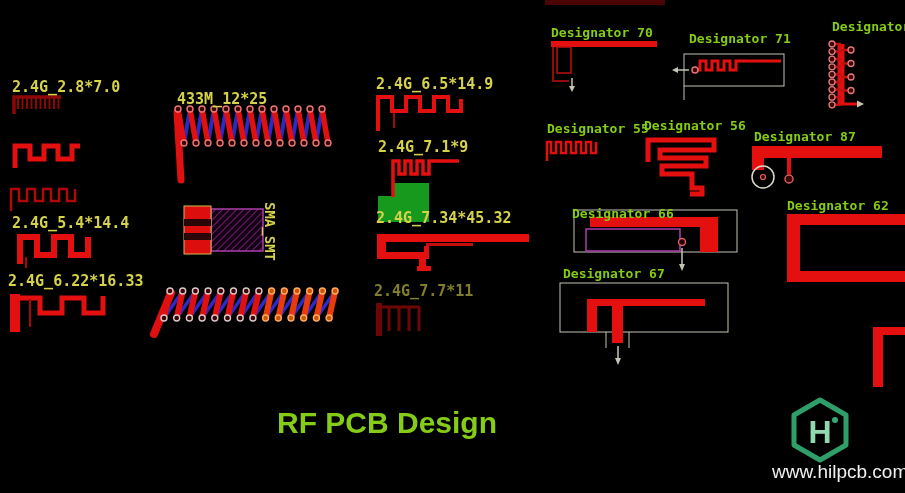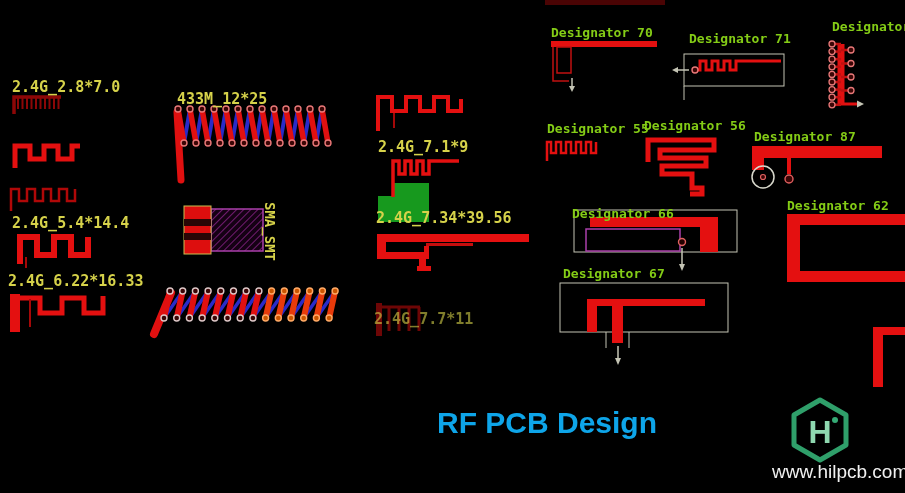--- a/index.html
+++ b/index.html
@@ -1,25 +1,25 @@
 <!DOCTYPE html>
 <html><head>
 <meta charset="utf-8">
 <style>
   html,body{margin:0;padding:0;background:#000;}
   .stage{position:relative;width:905px;height:493px;background:#000;overflow:hidden;
          font-family:"DejaVu Sans Mono",monospace;}
   .lbl{position:absolute;font-family:"DejaVu Sans Mono",monospace;font-weight:bold;
        color:#d6d24a;font-size:15px;white-space:nowrap;letter-spacing:0;}
   .des{font-size:13px;color:#84cc16;}
-  .dim{opacity:.6;filter:blur(.5px);margin-top:28px;}
+  .dim{opacity:.6;filter:blur(.5px);}
   .vert{writing-mode:vertical-rl;}
   .traces{position:absolute;left:0;top:0;}
-  .title{position:absolute;left:277px;top:406px;width:380px;text-align:right;
-         font-family:"Liberation Sans",sans-serif;font-weight:bold;font-size:30px;color:#0ea5e9;}
+  .title{position:absolute;left:277px;top:406px;width:380px;text-align:left;
+         font-family:"Liberation Sans",sans-serif;font-weight:bold;font-size:30px;color:#84cc16;}
   .site{position:absolute;left:772px;top:461px;font-family:"Liberation Sans",sans-serif;
         font-size:19px;color:#f0f0f0;}
   .logo{position:absolute;left:786px;top:396px;}
 </style>
 </head>
 <body>
 
 <div class="stage">
 
   <svg class="traces" width="905" height="493" viewBox="0 0 905 493">
@@ -292,22 +292,23 @@
     </g>
   </svg>
 
   <span class="lbl" style="left:12px;top:78px">2.4G_2.8*7.0</span>
   <span class="lbl" style="left:12px;top:214px">2.4G_5.4*14.4</span>
   <span class="lbl" style="left:8px;top:272px">2.4G_6.22*16.33</span>
 
   <span class="lbl" style="left:177px;top:90px">433M_12*25</span>
   <span class="lbl vert" style="left:262px;top:202px;font-size:14px">SMA_SMT</span>
 
+  <span class="lbl" style="left:376px;top:75px">2.4G_6.5*14.9</span>
   <span class="lbl" style="left:378px;top:138px">2.4G_7.1*9</span>
-  <span class="lbl" style="left:376px;top:209px">2.4G_7.34*39.56</span>
+  <span class="lbl" style="left:376px;top:209px">2.4G_7.34*45.32</span>
   <span class="lbl dim" style="left:374px;top:282px">2.4G_7.7*11</span>
 
   <span class="lbl des" style="left:551px;top:25px">Designator 70</span>
   <span class="lbl des" style="left:689px;top:31px">Designator 71</span>
   <span class="lbl des" style="left:832px;top:19px">Designator 72</span>
   <span class="lbl des" style="left:547px;top:121px">Designator 55</span>
   <span class="lbl des" style="left:644px;top:118px">Designator 56</span>
   <span class="lbl des" style="left:754px;top:129px">Designator 87</span>
   <span class="lbl des" style="left:572px;top:206px">Designator 66</span>
   <span class="lbl des" style="left:787px;top:198px">Designator 62</span>

